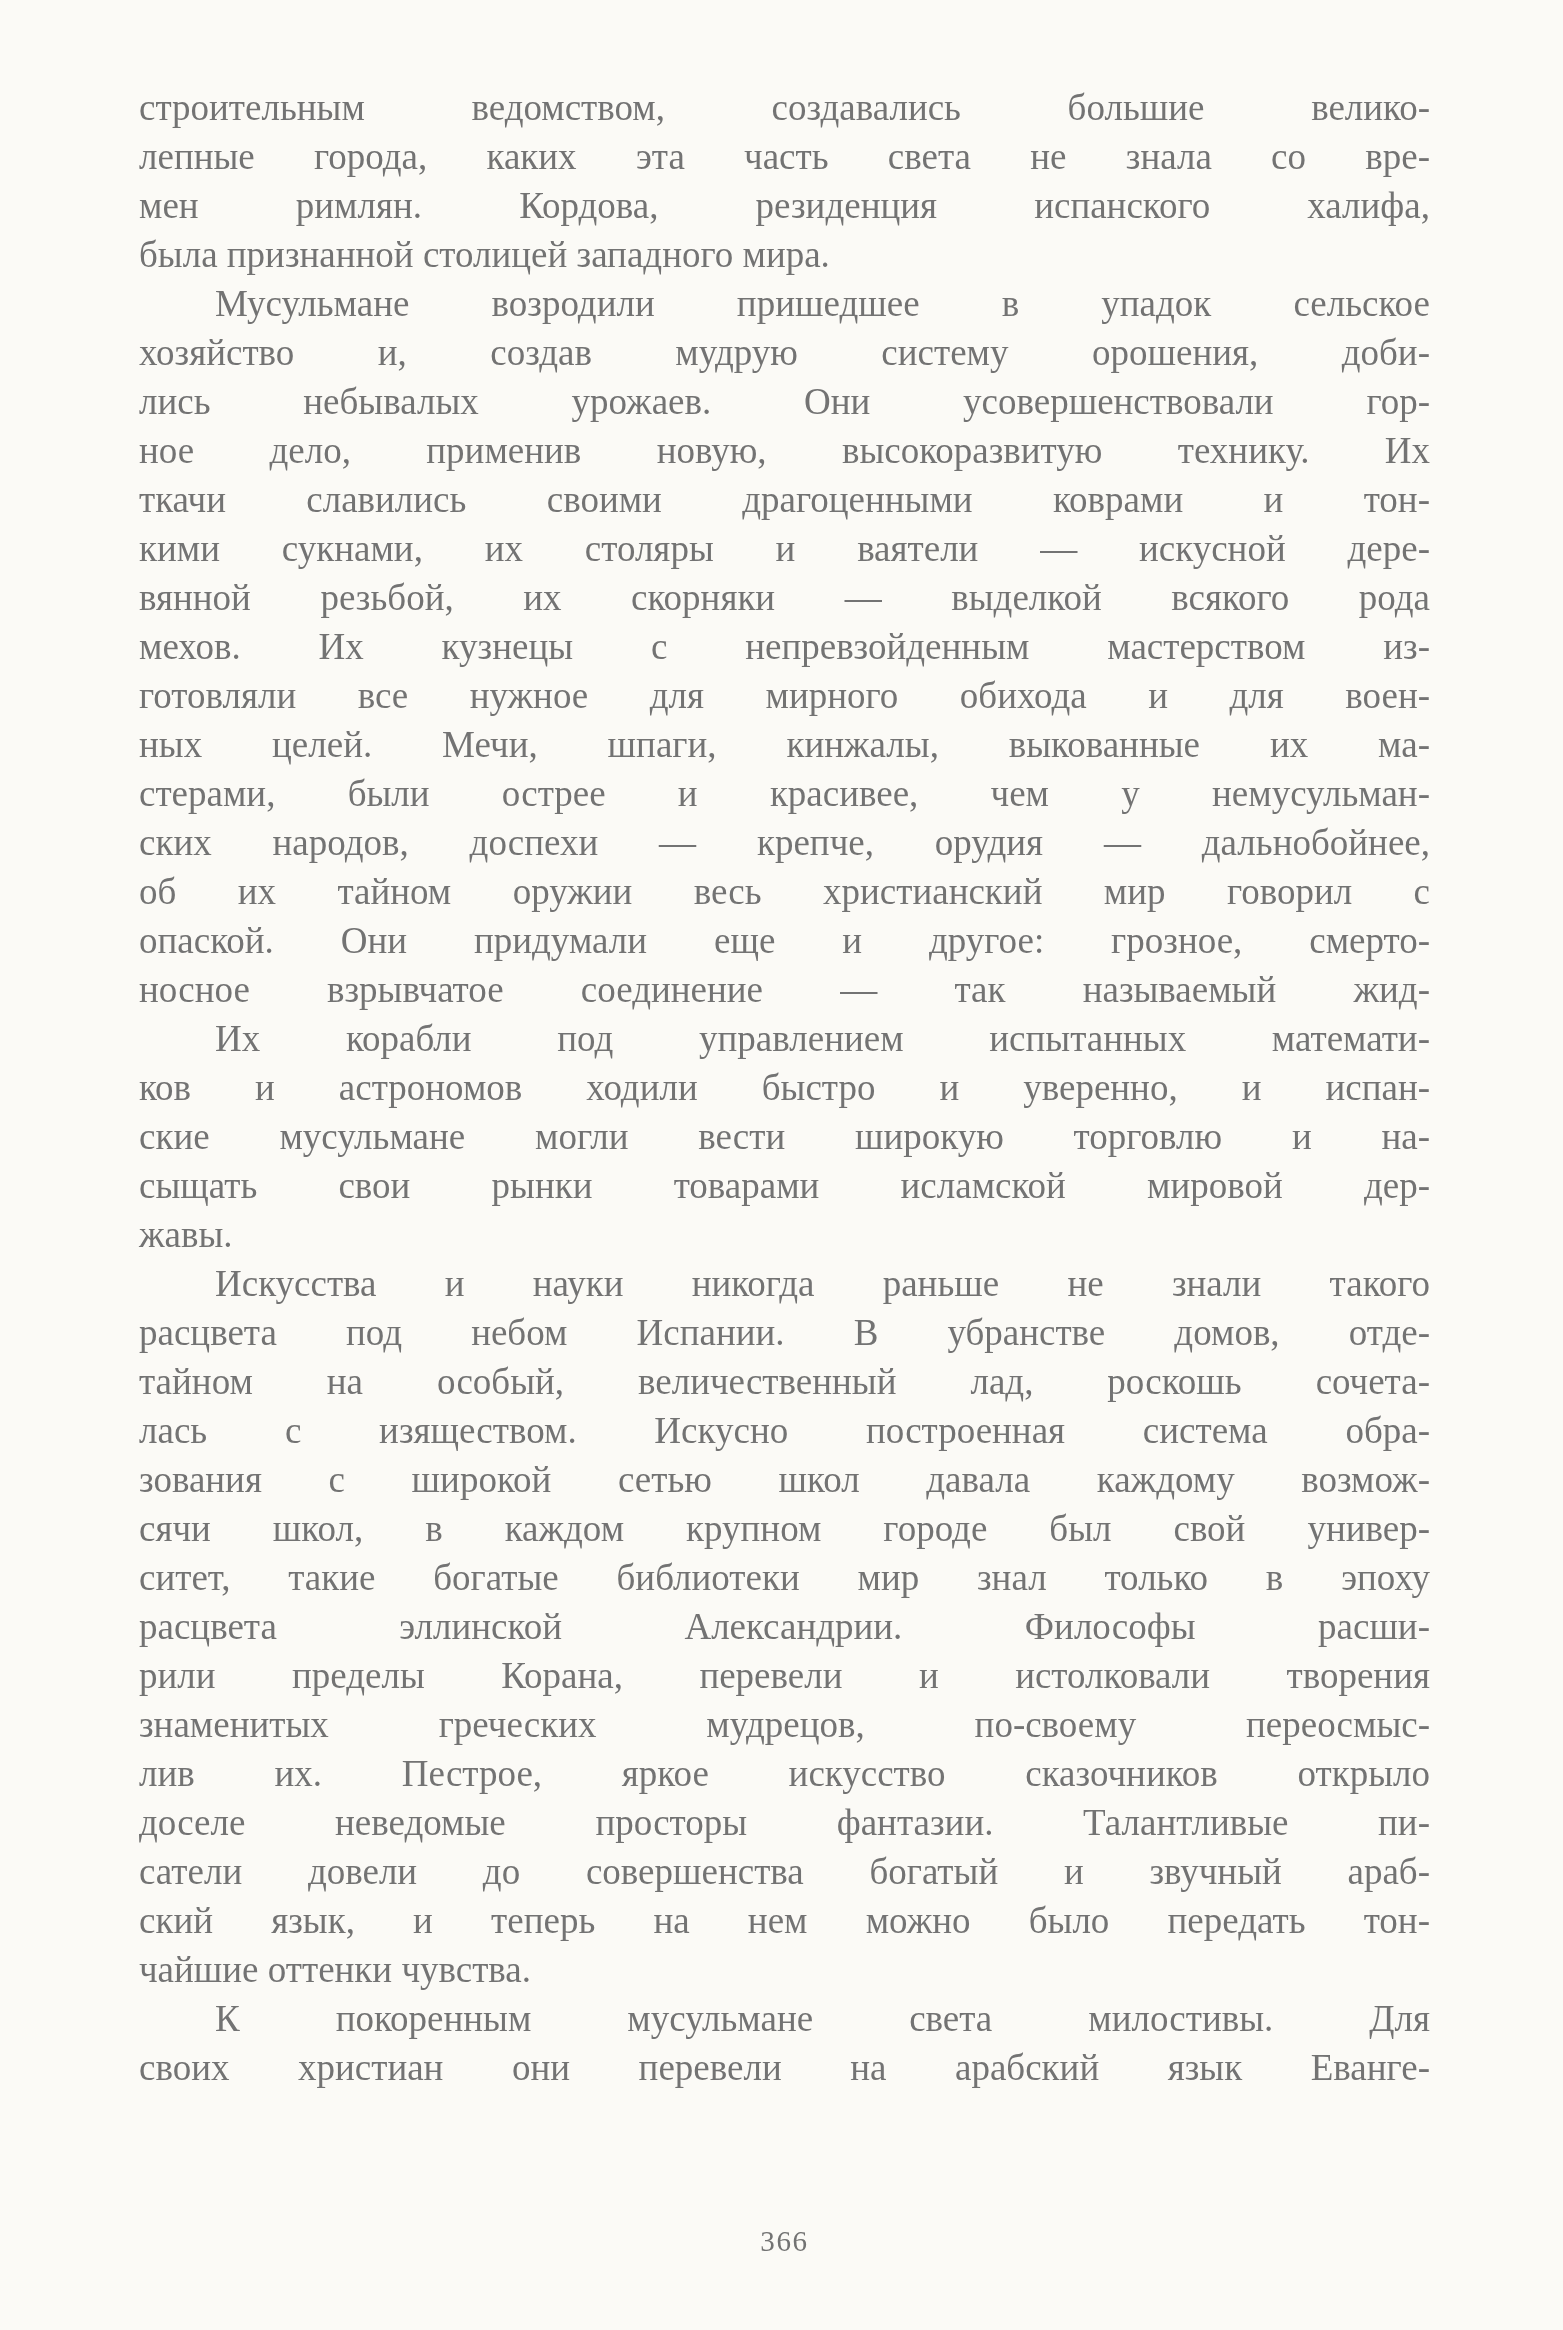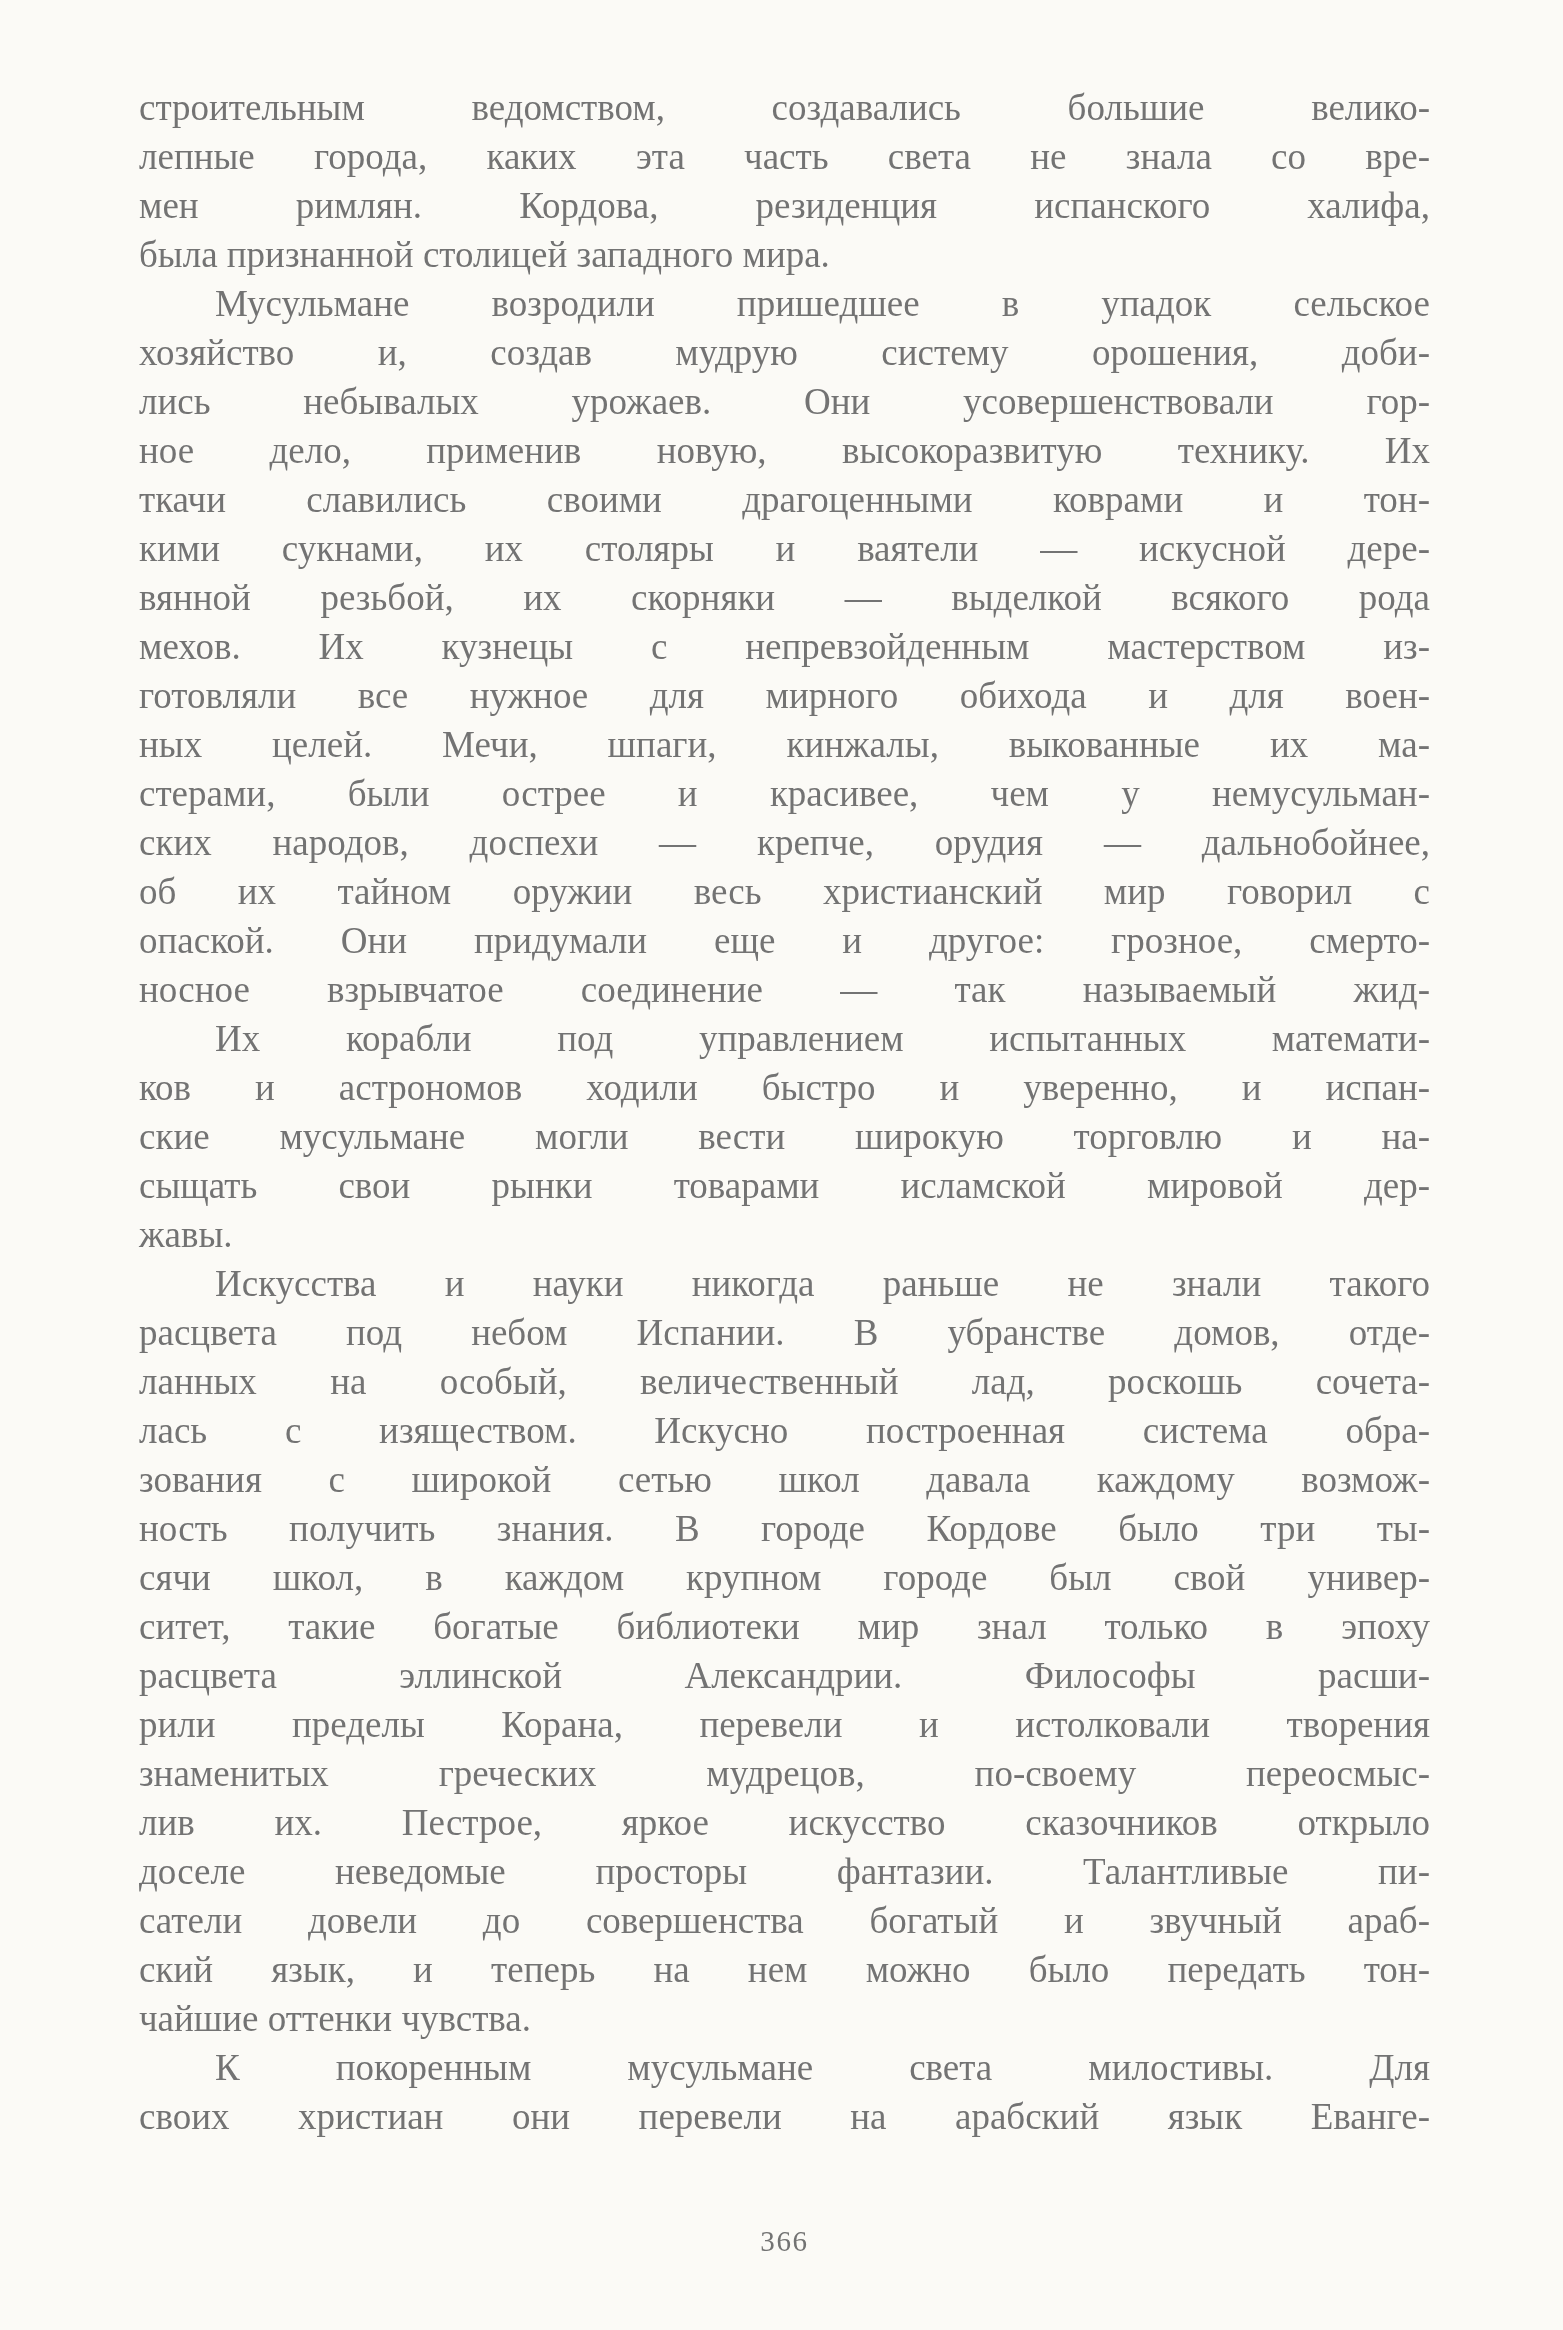--- a/index.html
+++ b/index.html
@@ -81,24 +81,23 @@
       <div class="paragraph">
         <div class="line indent">Их корабли под управлением испытанных математи-</div>
         <div class="line">ков и астрономов ходили быстро и уверенно, и испан-</div>
         <div class="line">ские мусульмане могли вести широкую торговлю и на-</div>
         <div class="line">сыщать свои рынки товарами исламской мировой дер-</div>
         <div class="line last">жавы.</div>
       </div>
       <div class="paragraph">
         <div class="line indent">Искусства и науки никогда раньше не знали такого</div>
         <div class="line">расцвета под небом Испании. В убранстве домов, отде-</div>
-        <div class="line">ланных на особый, величественный лад, роскошь сочета-</div>
+        <div class="line">тайном на особый, величественный лад, роскошь сочета-</div>
         <div class="line">лась с изяществом. Искусно построенная система обра-</div>
         <div class="line">зования с широкой сетью школ давала каждому возмож-</div>
-        <div class="line">ность получить знания. В городе Кордове было три ты-</div>
         <div class="line">сячи школ, в каждом крупном городе был свой универ-</div>
         <div class="line">ситет, такие богатые библиотеки мир знал только в эпоху</div>
         <div class="line">расцвета эллинской Александрии. Философы расши-</div>
         <div class="line">рили пределы Корана, перевели и истолковали творения</div>
         <div class="line">знаменитых греческих мудрецов, по-своему переосмыс-</div>
         <div class="line">лив их. Пестрое, яркое искусство сказочников открыло</div>
         <div class="line">доселе неведомые просторы фантазии. Талантливые пи-</div>
         <div class="line">сатели довели до совершенства богатый и звучный араб-</div>
         <div class="line">ский язык, и теперь на нем можно было передать тон-</div>
         <div class="line last">чайшие оттенки чувства.</div>

